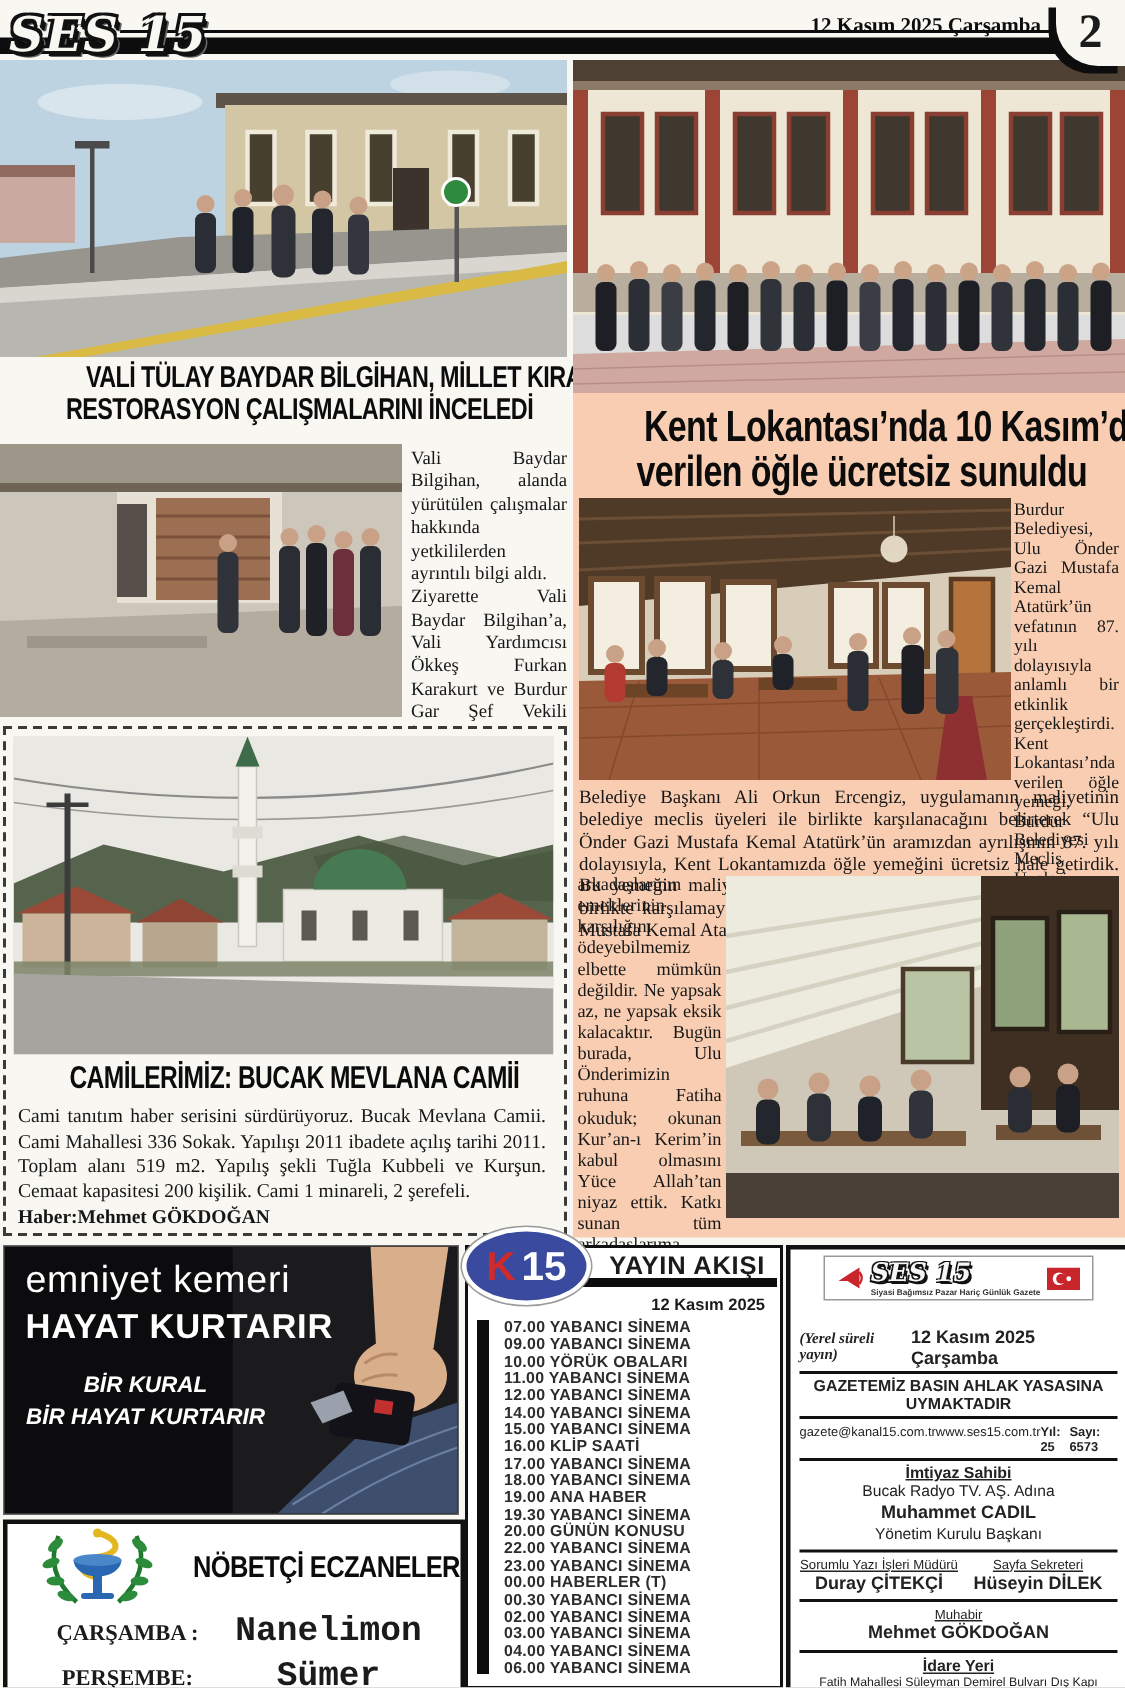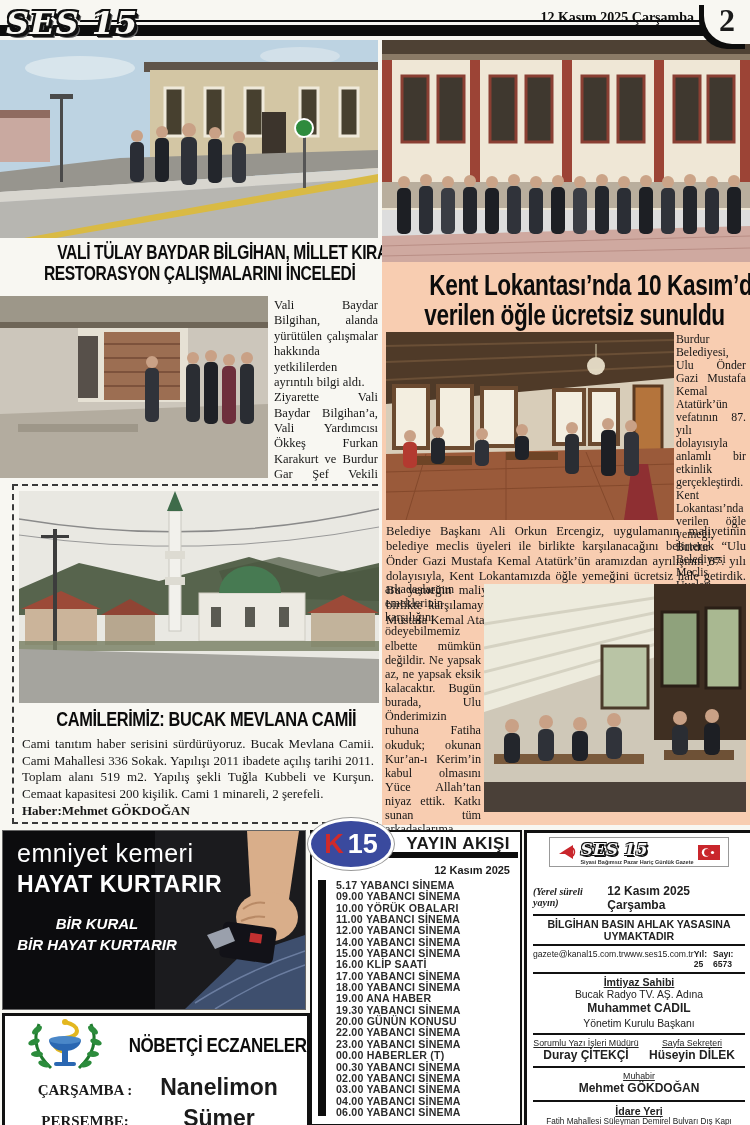--- a/index.html
+++ b/index.html
@@ -28,21 +28,21 @@
   
   .belt-box{background:#0c0c0e;border:1px solid #666;overflow:hidden;}
   .belt-txt{font-family:"Liberation Sans",sans-serif;color:#fff;}
   .belt-small{font-size:25px;font-weight:400;letter-spacing:.5px;}
   .belt-big{font-size:23px;font-weight:700;letter-spacing:.5px;}
   .belt-italic{font-style:italic;font-size:15px;font-weight:600;text-align:center;line-height:1.4;}
   
   .pharm-box{background:#fff;border:3px solid #111;}
   .pharm-title{font-family:"Liberation Sans",sans-serif;font-weight:700;font-size:20px;color:#0c0c0c;white-space:nowrap;}
   .pharm-day{font-family:"Liberation Serif",serif;font-weight:bold;font-size:15px;}
-  .pharm-name{font-family:Liberation Sans, sans-serif;font-weight:bold;font-size:23px;}
+  .pharm-name{font-family:Liberation Mono, monospace;font-weight:bold;font-size:23px;}
   .pharm-row{display:flex;align-items:baseline;}
   
   .sched-box{background:#fff;border:2px solid #111;}
   .sched-title{font-family:"Liberation Sans",sans-serif;font-weight:700;font-size:17px;letter-spacing:.5px;}
   .sched-date{font-family:"Liberation Sans",sans-serif;font-weight:700;font-size:11px;}
   .sched-row{font-family:"Liberation Sans",sans-serif;font-weight:700;font-size:10.6px;
      line-height:11.35px;color:#2c2c2c;white-space:nowrap;letter-spacing:.2px;}
   .k15{background:#3a4a9e;border:3px solid #fff;border-radius:50%;display:flex;align-items:center;
      justify-content:center;gap:4px;box-shadow:0 0 0 1px #999;}
   .k15 .k{font-family:"Liberation Sans",sans-serif;font-weight:700;font-size:27px;color:#d02a2a;}
@@ -156,21 +156,21 @@
           <rect x="240" y="68" width="14" height="60" rx="5" fill="#2a2d33"></rect>
       </g>
     </svg>
   </div>
   <div class="abs body-text" style="left:274px;top:298px;width:104px;">
     <div>Vali Baydar Bilgihan, alanda yürütülen çalışmalar hakkında yetkililerden ayrıntılı bilgi aldı.</div>
     <div>Ziyarette Vali Baydar Bilgihan’a, Vali Yardımcısı Ökkeş Furkan Karakurt ve Burdur Gar Şef Vekili İskender Gök eşlik etti.</div>
     <div class="byline">Haber Merkezi</div>
   </div>
 
-  <div class="abs dashed-box" style="left:12px;top:484px;width:372px;height:336px;text-decoration:underline;">
+  <div class="abs dashed-box" style="left:2px;top:484px;width:372px;height:336px;text-decoration:underline;">
     <div class="photo" style="left:5px;top:5px;width:360px;height:212px;">
       <svg viewBox="0 0 360 212" preserveAspectRatio="none">
         <rect width="360" height="212" fill="#e9e8e2"></rect>
         <path d="M0,28 Q180,58 360,18" stroke="#8a8a8a" fill="none" stroke-width="1.5"></path>
         <path d="M0,44 Q180,70 360,36" stroke="#999" fill="none" stroke-width="1"></path>
         <polygon points="0,98 60,72 140,90 230,66 300,86 360,72 360,124 0,124" fill="#57644d"></polygon>
         <polygon points="200,80 260,66 330,82 360,76 360,110 210,106" fill="#49563f" opacity=".7"></polygon>
         <rect x="150" y="20" width="12" height="120" fill="#f2f1ec" stroke="#c9c7c0"></rect>
         <rect x="146" y="60" width="20" height="8" fill="#dddbd2"></rect>
         <rect x="146" y="86" width="20" height="8" fill="#dddbd2"></rect>
@@ -431,21 +431,21 @@
   <div class="abs sched-box" style="left:310px;top:830px;width:208px;height:292px;">
     <div class="abs hdr-bar" style="left:46px;top:20px;right:2px;height:6px;"></div>
     <div class="abs k15" style="left:-4px;top:-14px;width:80px;height:46px;">
       <span class="k">K</span>
       <span class="f">15</span>
     </div>
     <div class="abs sched-title" style="right:10px;top:2px;">YAYIN AKIŞI</div>
     <div class="abs sched-date" style="right:10px;top:32px;">12 Kasım 2025</div>
     <div class="abs" style="left:6px;top:48px;bottom:8px;width:8px;background:#0d0d0d;"></div>
     <div class="abs" style="left:24px;top:48px;">
-        <div class="sched-row">5.17 YABANCI SİNEMA</div>
+        <div class="sched-row">07.00 YABANCI SİNEMA</div>
         <div class="sched-row">09.00 YABANCI SİNEMA</div>
         <div class="sched-row">10.00 YÖRÜK OBALARI</div>
         <div class="sched-row">11.00 YABANCI SİNEMA</div>
         <div class="sched-row">12.00  YABANCI SİNEMA</div>
         <div class="sched-row">14.00 YABANCI SİNEMA</div>
         <div class="sched-row">15.00 YABANCI SİNEMA</div>
         <div class="sched-row">16.00 KLİP SAATİ</div>
         <div class="sched-row">17.00 YABANCI SİNEMA</div>
         <div class="sched-row">18.00 YABANCI SİNEMA</div>
         <div class="sched-row">19.00 ANA HABER</div>
@@ -477,21 +477,21 @@
           <rect width="22" height="15" fill="#c9262c"></rect>
           <circle cx="8" cy="7.5" r="4.2" fill="#fff"></circle>
             <circle cx="9.5" cy="7.5" r="3.4" fill="#c9262c"></circle>
           <circle cx="14.5" cy="7.5" r="1.6" fill="#fff"></circle>
         </svg>
       </div>
       <div class="imp-row" style="margin-top:17px;">
         <span class="imp-yerel">(Yerel süreli yayın)</span>
         <span class="imp-date">12 Kasım 2025 Çarşamba</span>
       </div>
-      <div class="imp-ethics">BİLGİHAN BASIN AHLAK YASASINA UYMAKTADIR</div>
+      <div class="imp-ethics">GAZETEMİZ BASIN AHLAK YASASINA UYMAKTADIR</div>
       <div class="imp-contact">
         <span>gazete@kanal15.com.tr</span>
         <span>www.ses15.com.tr</span>
         <span style="font-weight:700">Yıl: 25</span>
         <span style="font-weight:700">Sayı: 6573</span>
       </div>
       <div class="imp-head" style="margin-top:2px;">İmtiyaz Sahibi</div>
       <div class="imp-line">Bucak Radyo TV. AŞ. Adına</div>
       <div class="imp-bold">Muhammet CADIL</div>
       <div class="imp-line">Yönetim Kurulu Başkanı</div>

